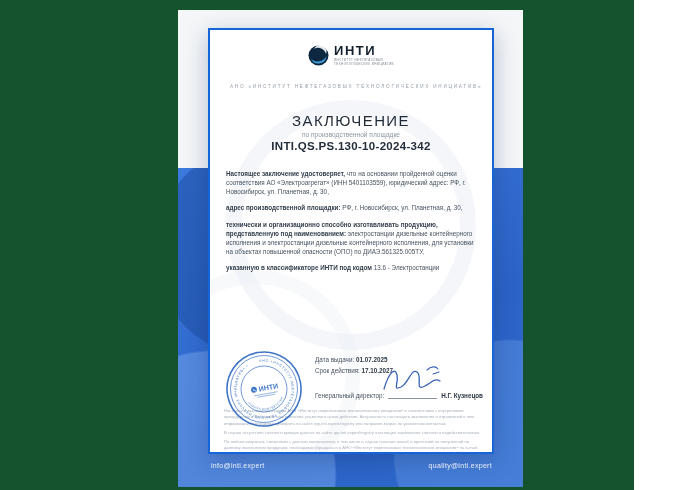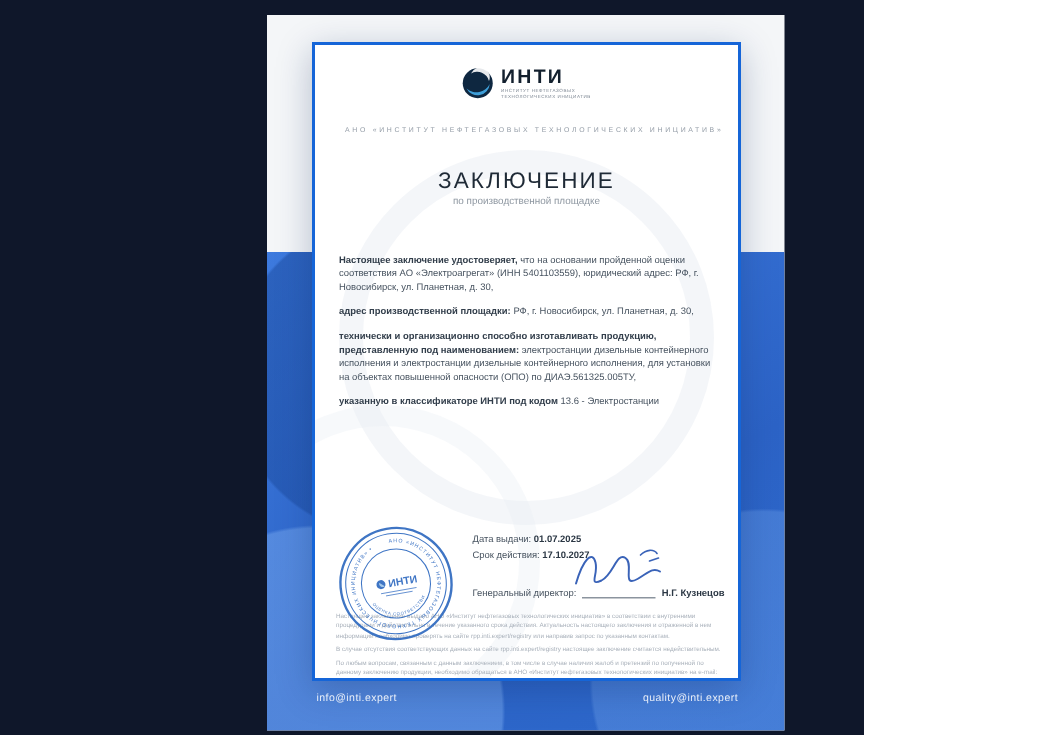--- a/index.html
+++ b/index.html
@@ -1,18 +1,18 @@
 <!DOCTYPE html>
 <html><head>
 <meta charset="utf-8">
 <style>
   * { margin:0; padding:0; box-sizing:border-box; }
   html,body { width:700px; height:490px; background:#ffffff; overflow:hidden;
               font-family:"Liberation Sans", sans-serif; }
-  .stage { position:relative; width:576px; height:490px; background:#0f172a; }
+  .stage { position:relative; width:634px; height:490px; background:#14532d; }
 
   
   .panel { position:absolute; left:178px; top:10px; width:345px; height:477px;
            background:#f4f6f8; overflow:hidden; }
   .panel-blue { position:absolute; left:0; top:158px; width:100%; height:319px;
     background:
       radial-gradient(circle at 24% 26%, rgba(24,70,152,0.45) 0 30%, rgba(24,70,152,0) 30.5%),
       radial-gradient(circle at 10% 96%, rgba(112,162,235,0.55) 0 28%, rgba(112,162,235,0) 28.5%),
       radial-gradient(circle at 96% 90%, rgba(98,150,228,0.45) 0 26%, rgba(98,150,228,0) 26.5%),
       linear-gradient(150deg, #3d7ade 0%, #2c63c6 60%, #2e6acd 100%);
@@ -100,20 +100,21 @@
     </div>
 
     <div class="org-band">
       <div class="rule"></div>
       <span class="org-text">АНО «ИНСТИТУТ НЕФТЕГАЗОВЫХ ТЕХНОЛОГИЧЕСКИХ ИНИЦИАТИВ»</span>
       <div class="rule"></div>
     </div>
 
     <div class="title">ЗАКЛЮЧЕНИЕ</div>
     <div class="subtitle">по производственной площадке</div>
+    <div class="doc-number">INTI.QS.PS.130-10-2024-342</div>
 
     <div class="body-text">
       <p><b>Настоящее заключение удостоверяет,</b><span> что на основании пройденной оценки соответствия АО «Электроагрегат» (ИНН 5401103559), юридический адрес: РФ, г. Новосибирск, ул. Планетная, д. 30,</span></p>
       <p><b>адрес производственной площадки:</b><span> РФ, г. Новосибирск, ул. Планетная, д. 30,</span></p>
       <p><b>технически и организационно способно изготавливать продукцию, представленную под наименованием:</b><span> электростанции дизельные контейнерного исполнения и электростанции дизельные контейнерного исполнения, для установки на объектах повышенной опасности (ОПО) по ДИАЭ.561325.005ТУ,</span></p>
       <p><b>указанную в классификаторе ИНТИ под кодом</b><span> 13.6 - Электростанции</span></p>
     </div>
 
     <svg class="stamp" viewBox="0 0 82 82">
       <defs>

